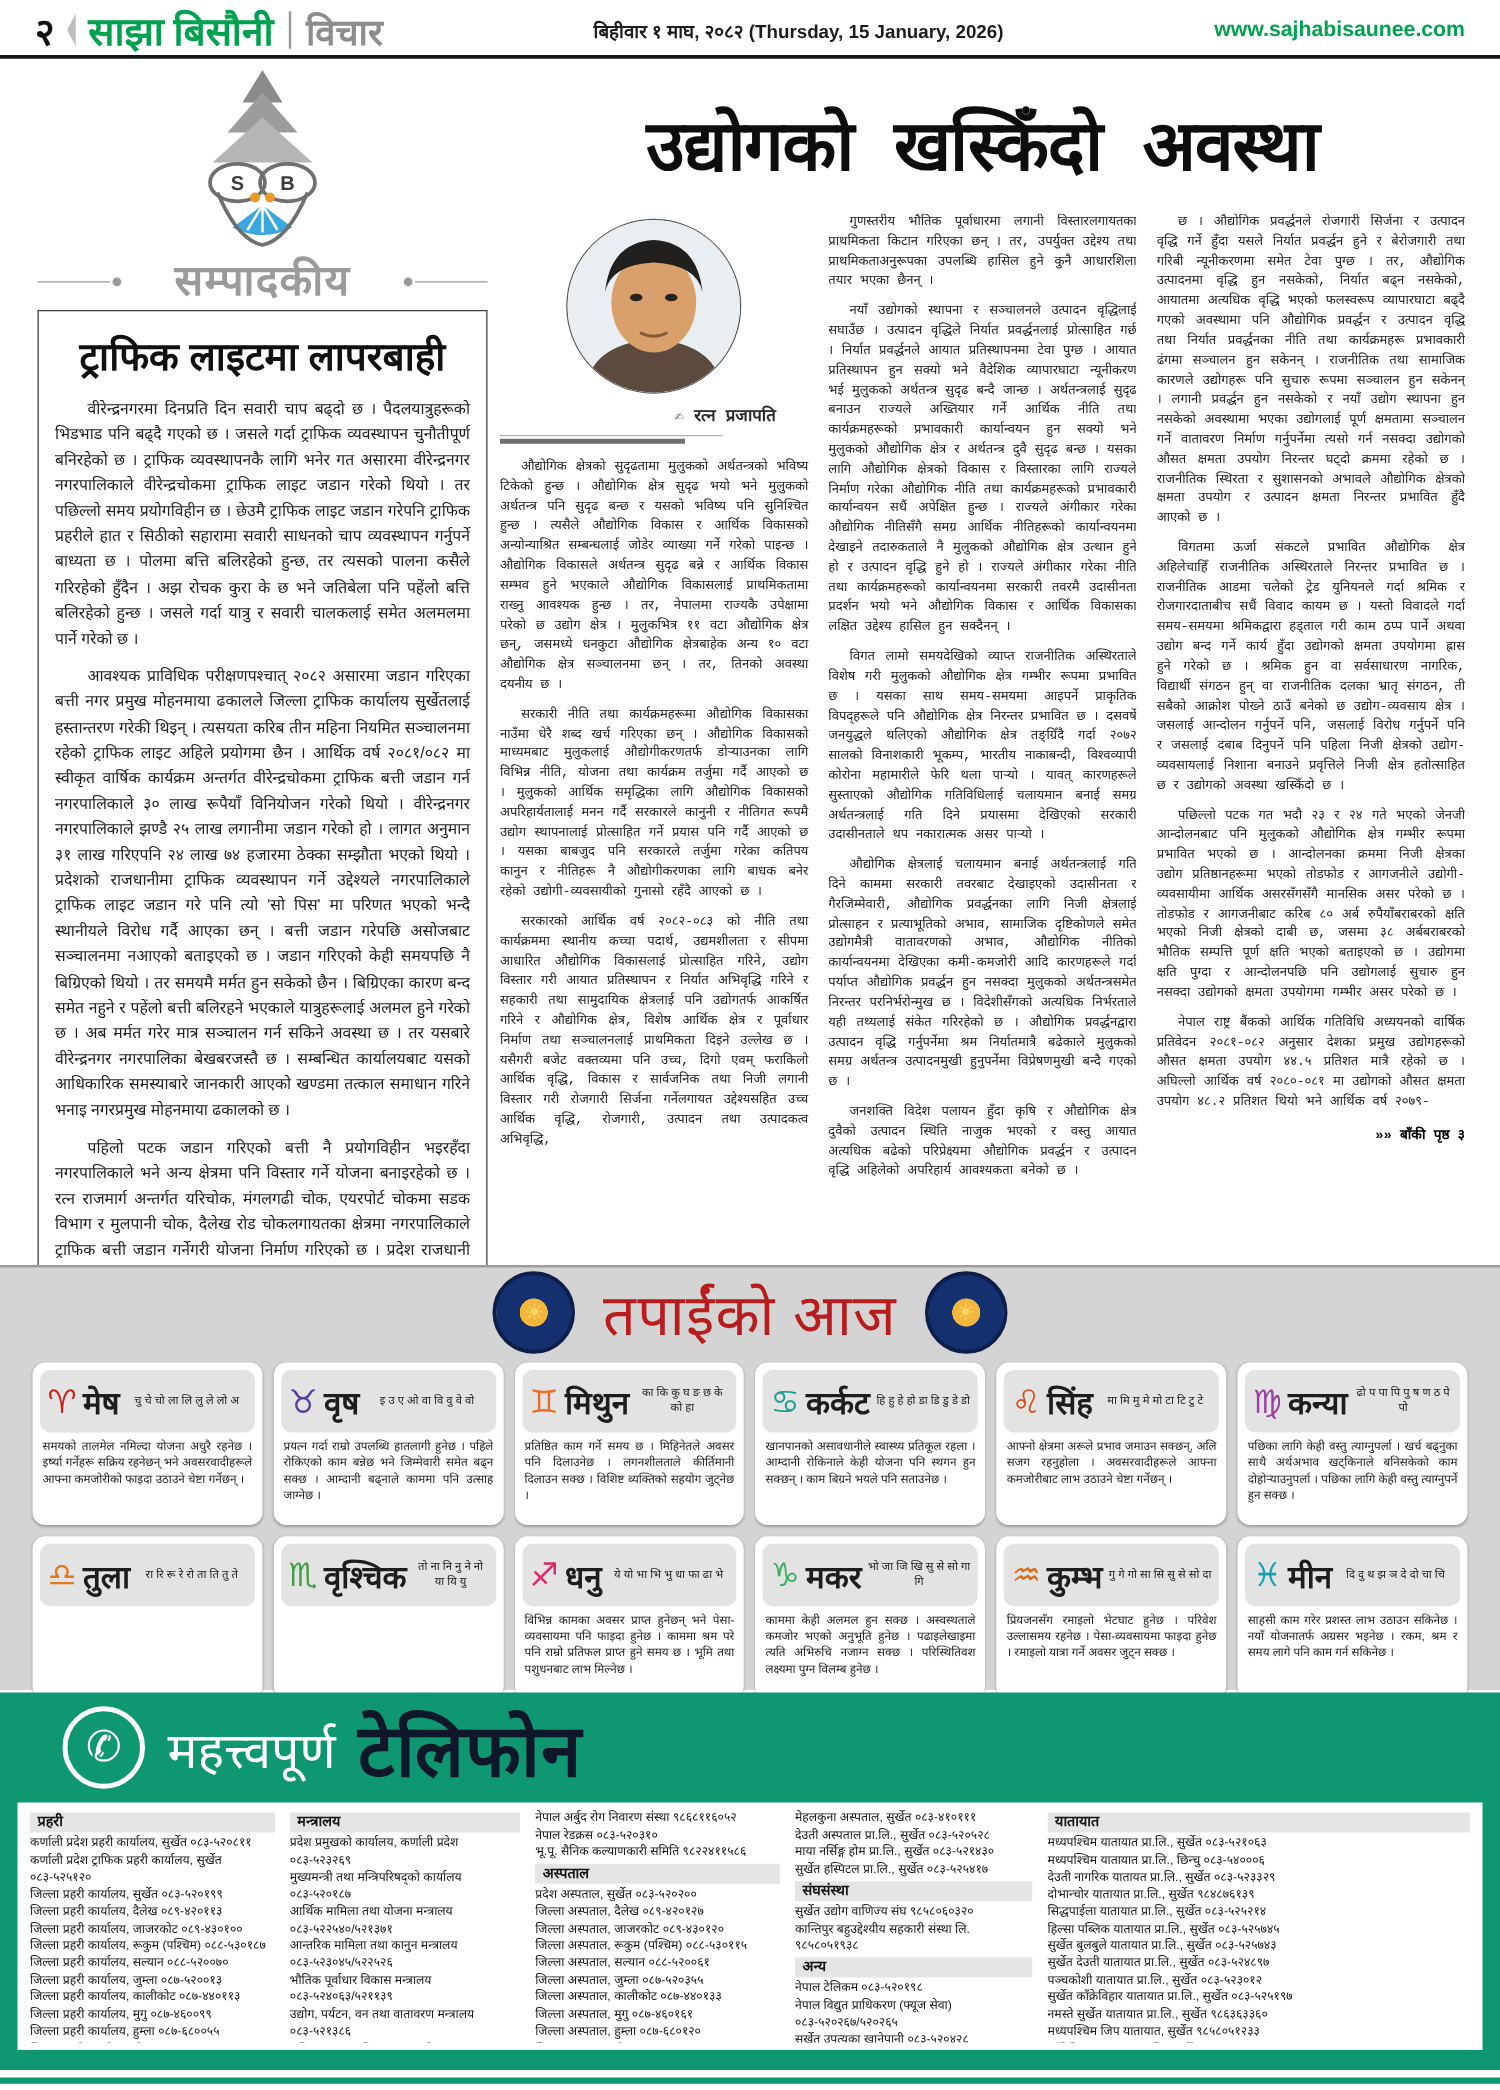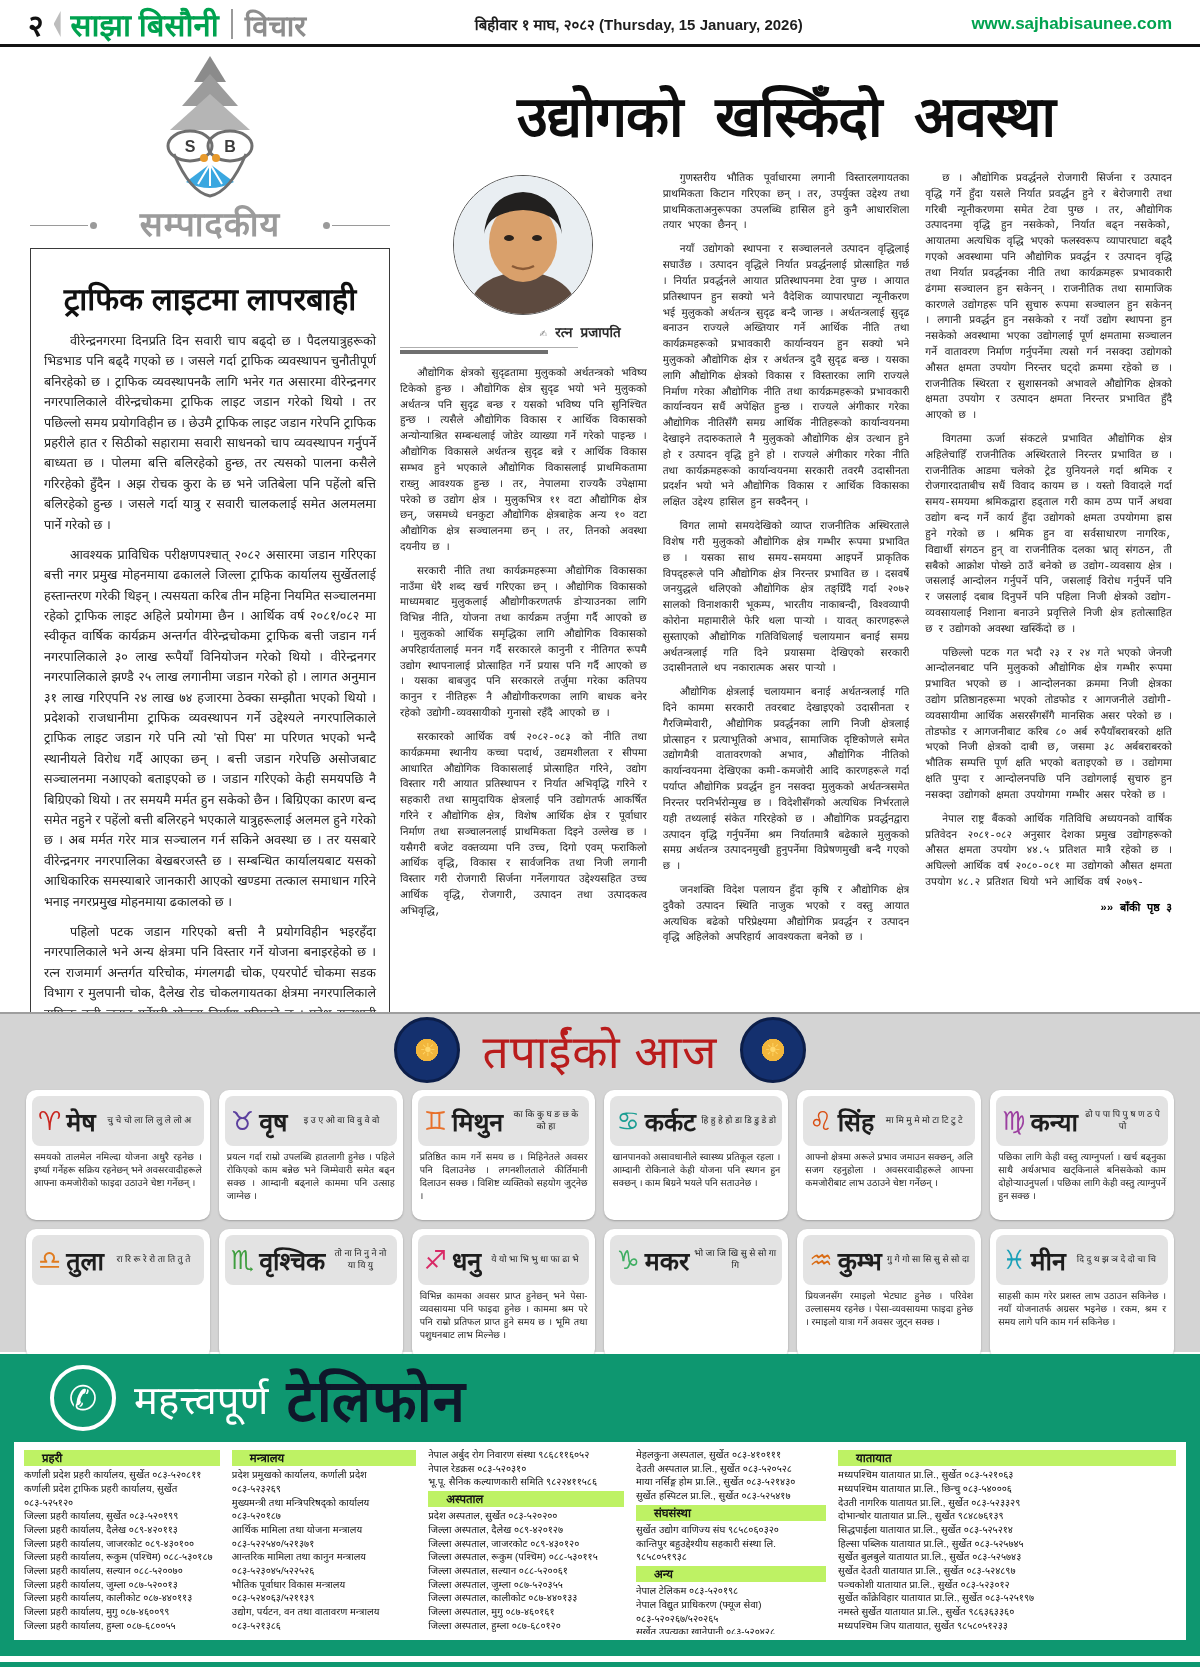--- a/index.html
+++ b/index.html
@@ -20,21 +20,21 @@
   
   .edwrap{position:absolute;left:30px;top:54px;width:360px;height:956px;}
   .ed-logo{display:block;margin:0 auto;}
   .ed-labelrow{position:relative;height:40px;margin-top:6px;}
   .ed-labelrow .line{position:absolute;top:19px;height:1px;background:#9a9a9a;width:58px;}
   .ed-labelrow .line.l{left:0;} .ed-labelrow .line.r{right:0;}
   .ed-labelrow .dot{position:absolute;top:16px;width:7px;height:7px;border-radius:50%;background:#9a9a9a;}
   .ed-labelrow .dot.l{left:60px;} .ed-labelrow .dot.r{right:60px;}
   .ed-label{position:absolute;left:0;right:0;text-align:center;top:-6px;
             font-size:34px;font-weight:bold;color:#9b9b9b;letter-spacing:1px;}
-  .ed-box{border:1.5px solid #3a3a3a;margin-top:2px;padding:24px 13px;height:890px;overflow:hidden;box-sizing:border-box;}
+  .ed-box{border:1.5px solid #3a3a3a;margin-top:2px;padding:10px 13px;height:890px;overflow:hidden;box-sizing:border-box;}
   .ed-title{text-align:center;font-size:31px;font-weight:bold;color:#101010;margin:4px 0 12px 0;}
   .ed-box p{margin:0 0 10px 0;font-size:12.6px;line-height:1.62;text-align:justify;text-indent:26px;color:#1c1c1c;}
 
   
   .artwrap{position:absolute;left:400px;top:70px;width:772px;height:956px;font-family:Liberation Mono, monospace;}
   .art-title{text-align:center;font-size:56px;font-weight:bold;color:#0d0d0d;margin:6px 0 18px 0;letter-spacing:-1px;}
   .art-cols{display:flex;gap:16px;height:838px;overflow:hidden;}
   .acol{flex:1;overflow:hidden;}
   .acol p{margin:0 0 8px 0;font-size:10.4px;line-height:1.52;text-align:justify;text-indent:17px;color:#222;}
   .portrait{width:138px;height:138px;border-radius:50%;overflow:hidden;margin:4px auto 8px auto;
@@ -70,21 +70,21 @@
   .ph-banner{height:88px;display:flex;align-items:center;gap:18px;padding-left:50px;}
   .ph-icon{width:58px;height:58px;border-radius:50%;border:4px solid #fff;display:flex;align-items:center;
            justify-content:center;color:#fff;font-size:34px;}
   .ph-t1{font-size:40px;color:#fff;font-weight:normal;}
   .ph-t2{font-size:58px;color:#0f172a;font-weight:bold;letter-spacing:1px;}
   .ph-card{background:#fff;margin:0 14px;height:198px;overflow:hidden;padding:6px 10px;box-sizing:border-box;
            display:flex;gap:12px;}
   .pcol{overflow:hidden;font-size:9.8px;line-height:1.4;color:#141414;}
   .pcol.w1{flex:0 0 17%;} .pcol.w2{flex:0 0 16%;} .pcol.w3{flex:0 0 17%;}
   .pcol.w4{flex:0 0 16.5%;} .pcol.w5{flex:1;}
-  .phead{background:#bef264;font-weight:bold;font-size:11.5px;padding:0 18px;margin:2px 0 2px 0;}
+  .phead{background:#e5e5e5;font-weight:bold;font-size:11.5px;padding:0 6px;margin:2px 0 2px 0;}
   .pentry{margin:0;}
   .bottombar{position:absolute;left:0;top:1662px;width:1200px;height:5px;background:#0e9770;}
 </style>
 </head>
 <body>
 
 <div class="page">
 
   <div class="top">
     <span class="pgnum">२</span>
@@ -242,20 +242,21 @@
             <span class="hletters">ये यो भा भि भु धा फा ढा भे</span>
           </div>
         <div class="hdesc">विभिन्न कामका अवसर प्राप्त हुनेछन् भने पेसा-व्यवसायमा पनि फाइदा हुनेछ । काममा श्रम परे पनि राम्रो प्रतिफल प्राप्त हुने समय छ । भूमि तथा पशुधनबाट लाभ मिल्नेछ ।</div>
       </div>
       <div class="hcard">
         <div class="hpill">
             <span class="hicon c9">♑</span>
             <span class="hname">मकर</span>
             <span class="hletters">भो जा जि खि सु से सो गा गि</span>
           </div>
+        <div class="hdesc">काममा केही अलमल हुन सक्छ । अस्वस्थताले कमजोर भएको अनुभूति हुनेछ । पढाइलेखाइमा त्यति अभिरुचि नजाग्न सक्छ । परिस्थितिवश लक्ष्यमा पुग्न विलम्ब हुनेछ ।</div>
       </div>
       <div class="hcard">
         <div class="hpill">
             <span class="hicon c10">♒</span>
             <span class="hname">कुम्भ</span>
             <span class="hletters">गु गे गो सा सि सु से सो दा</span>
           </div>
         <div class="hdesc">प्रियजनसँग रमाइलो भेटघाट हुनेछ । परिवेश उल्लासमय रहनेछ । पेसा-व्यवसायमा फाइदा हुनेछ । रमाइलो यात्रा गर्ने अवसर जुट्न सक्छ ।</div>
       </div>
       <div class="hcard">

